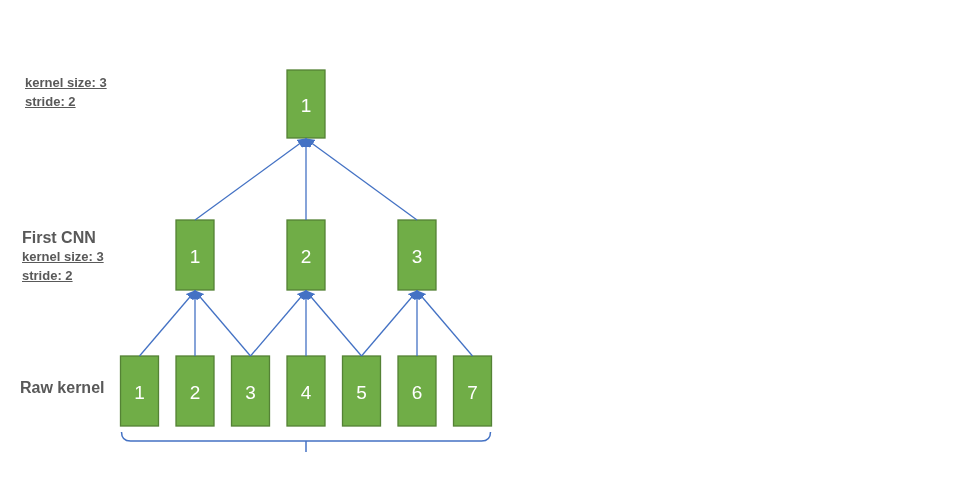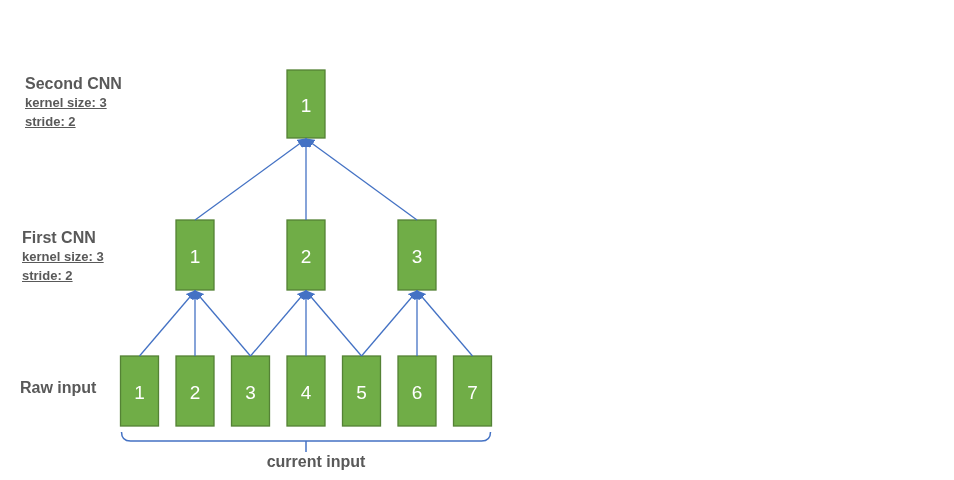--- a/index.html
+++ b/index.html
@@ -101,30 +101,28 @@
         <line x1="306" y1="220" x2="306" y2="139" stroke="#4472C4" stroke-width="1.3" marker-end="url(#arrowhead)"></line>
         <line x1="417" y1="220" x2="306" y2="139" stroke="#4472C4" stroke-width="1.3" marker-end="url(#arrowhead)"></line>
       </g>
     <g id="brace-group">
         <path d="M 121.5 432 Q 121.5 441 130.5 441 L 481.5 441 Q 490.5 441 490.5 432" fill="none" stroke="#4472C4" stroke-width="1.5"></path>
         <path d="M 306 441 L 306 452" fill="none" stroke="#4472C4" stroke-width="1.5"></path>
       </g>
   </svg>
 
   <div class="label-block" style="left:25px; top:74px">
-    <div class="label-title">Second CNN</div>
     <div class="label-sub">kernel size: 3</div>
     <div class="label-sub">stride: 2</div>
   </div>
 
   <div class="label-block" style="left:22px; top:228px">
     <div class="label-title">First CNN</div>
     <div class="label-sub">kernel size: 3</div>
     <div class="label-sub">stride: 2</div>
   </div>
 
   <div class="label-block" style="left:20px; top:378px">
-    <div class="label-title">Raw input</div>
+    <div class="label-title">Raw kernel</div>
   </div>
 
-  <div class="brace-label">current input</div>
 
 </div>
 
 </body></html>

